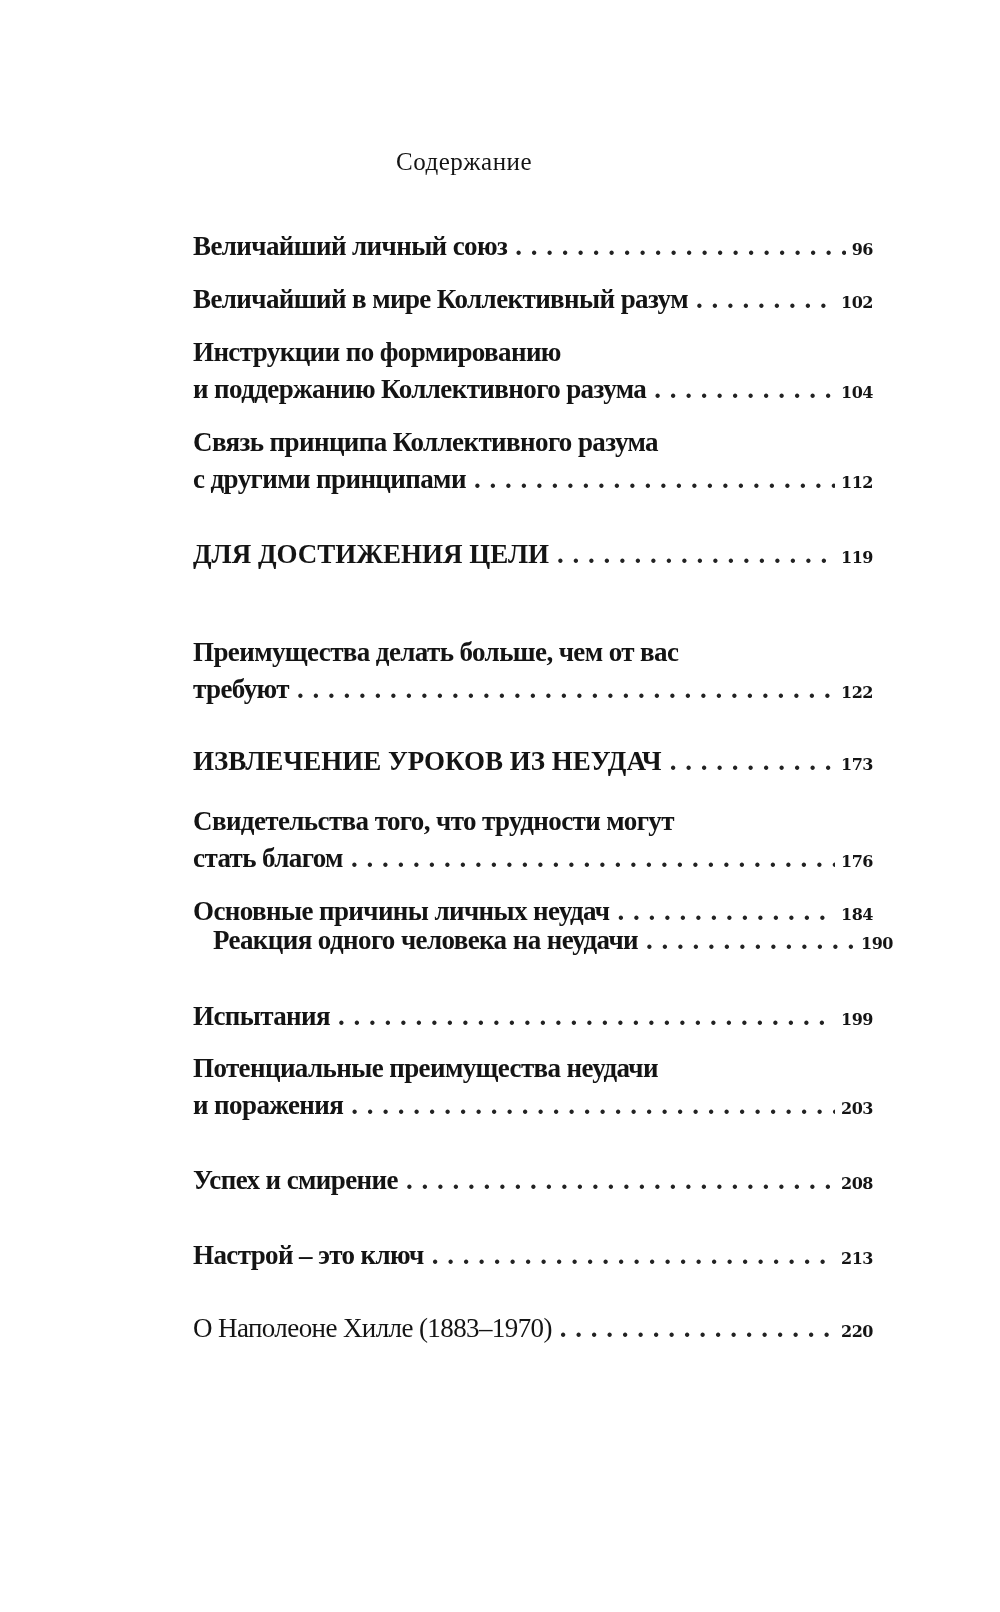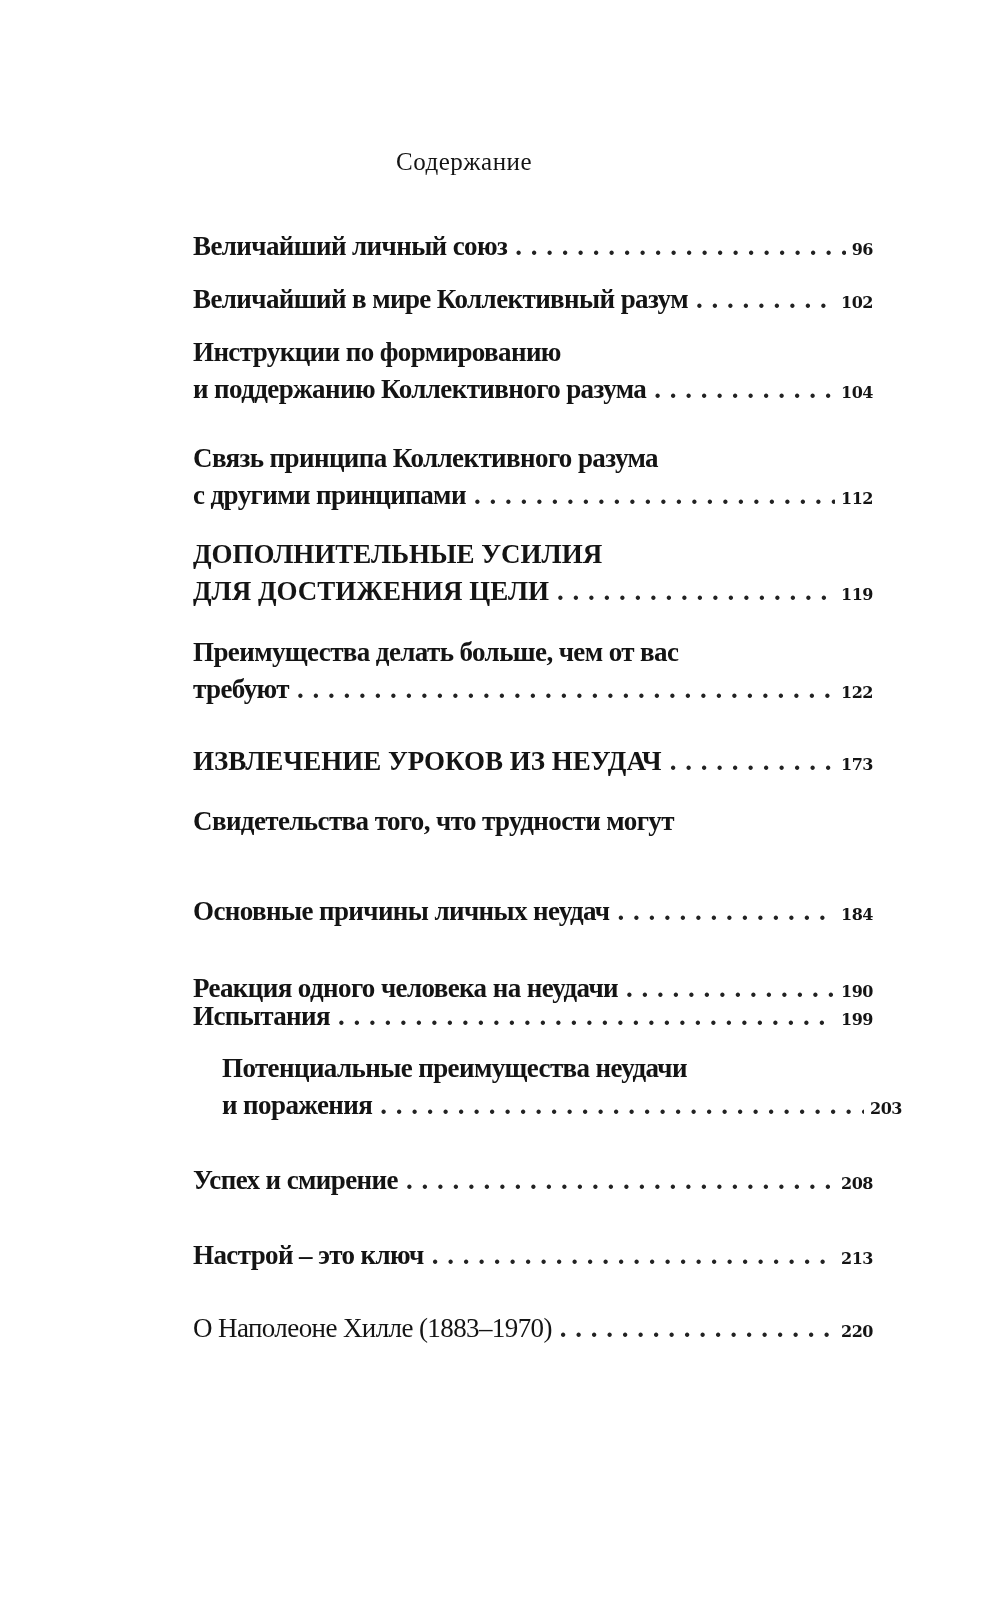--- a/index.html
+++ b/index.html
@@ -45,35 +45,32 @@
     <div class="line">
         <span class="text">Инструкции по формированию</span>
       </div>
     <div class="line">
         <span class="text">и поддержанию Коллективного разума</span>
         <span class="leader"></span>
         <span class="page">104</span>
       </div>
   </div>
 
-  <div class="entry" style="top: 440px;">
+  <div class="entry" style="top: 424px;">
     <div class="line">
         <span class="text">Связь принципа Коллективного разума</span>
       </div>
     <div class="line">
         <span class="text">с другими принципами</span>
         <span class="leader"></span>
         <span class="page">112</span>
       </div>
   </div>
 
   <div class="entry caps" style="top: 536px;">
-    <div class="line">
-        <span class="text">ДОПОЛНИТЕЛЬНЫЕ УСИЛИЯ</span>
-      </div>
     <div class="line">
         <span class="text">ДЛЯ ДОСТИЖЕНИЯ ЦЕЛИ</span>
         <span class="leader"></span>
         <span class="page">119</span>
       </div>
   </div>
 
   <div class="entry" style="top: 634px;">
     <div class="line">
         <span class="text">Преимущества делать больше, чем от вас</span>
@@ -90,47 +87,52 @@
         <span class="text">ИЗВЛЕЧЕНИЕ УРОКОВ ИЗ НЕУДАЧ</span>
         <span class="leader"></span>
         <span class="page">173</span>
       </div>
   </div>
 
   <div class="entry" style="top: 803px;">
     <div class="line">
         <span class="text">Свидетельства того, что трудности могут</span>
       </div>
+    <div class="line">
+        <span class="text">стать благом</span>
+        <span class="leader"></span>
+        <span class="page">176</span>
+      </div>
   </div>
 
   <div class="entry" style="top: 893px;">
     <div class="line">
         <span class="text">Основные причины личных неудач</span>
         <span class="leader"></span>
         <span class="page">184</span>
       </div>
   </div>
 
-  <div class="entry" style="top: 970px;">
+  <div class="entry" style="top: 922px; margin-left: 20px;">
     <div class="line">
         <span class="text">Реакция одного человека на неудачи</span>
         <span class="leader"></span>
         <span class="page">190</span>
       </div>
   </div>
 
   <div class="entry" style="top: 998px;">
     <div class="line">
         <span class="text">Испытания</span>
         <span class="leader"></span>
         <span class="page">199</span>
       </div>
   </div>
 
-  <div class="entry" style="top: 1050px; margin-left: 29px;">
+  <div class="entry" style="top: 1050px;">
     <div class="line">
         <span class="text">Потенциальные преимущества неудачи</span>
       </div>
     <div class="line">
         <span class="text">и поражения</span>
         <span class="leader"></span>
         <span class="page">203</span>
       </div>
   </div>
 

